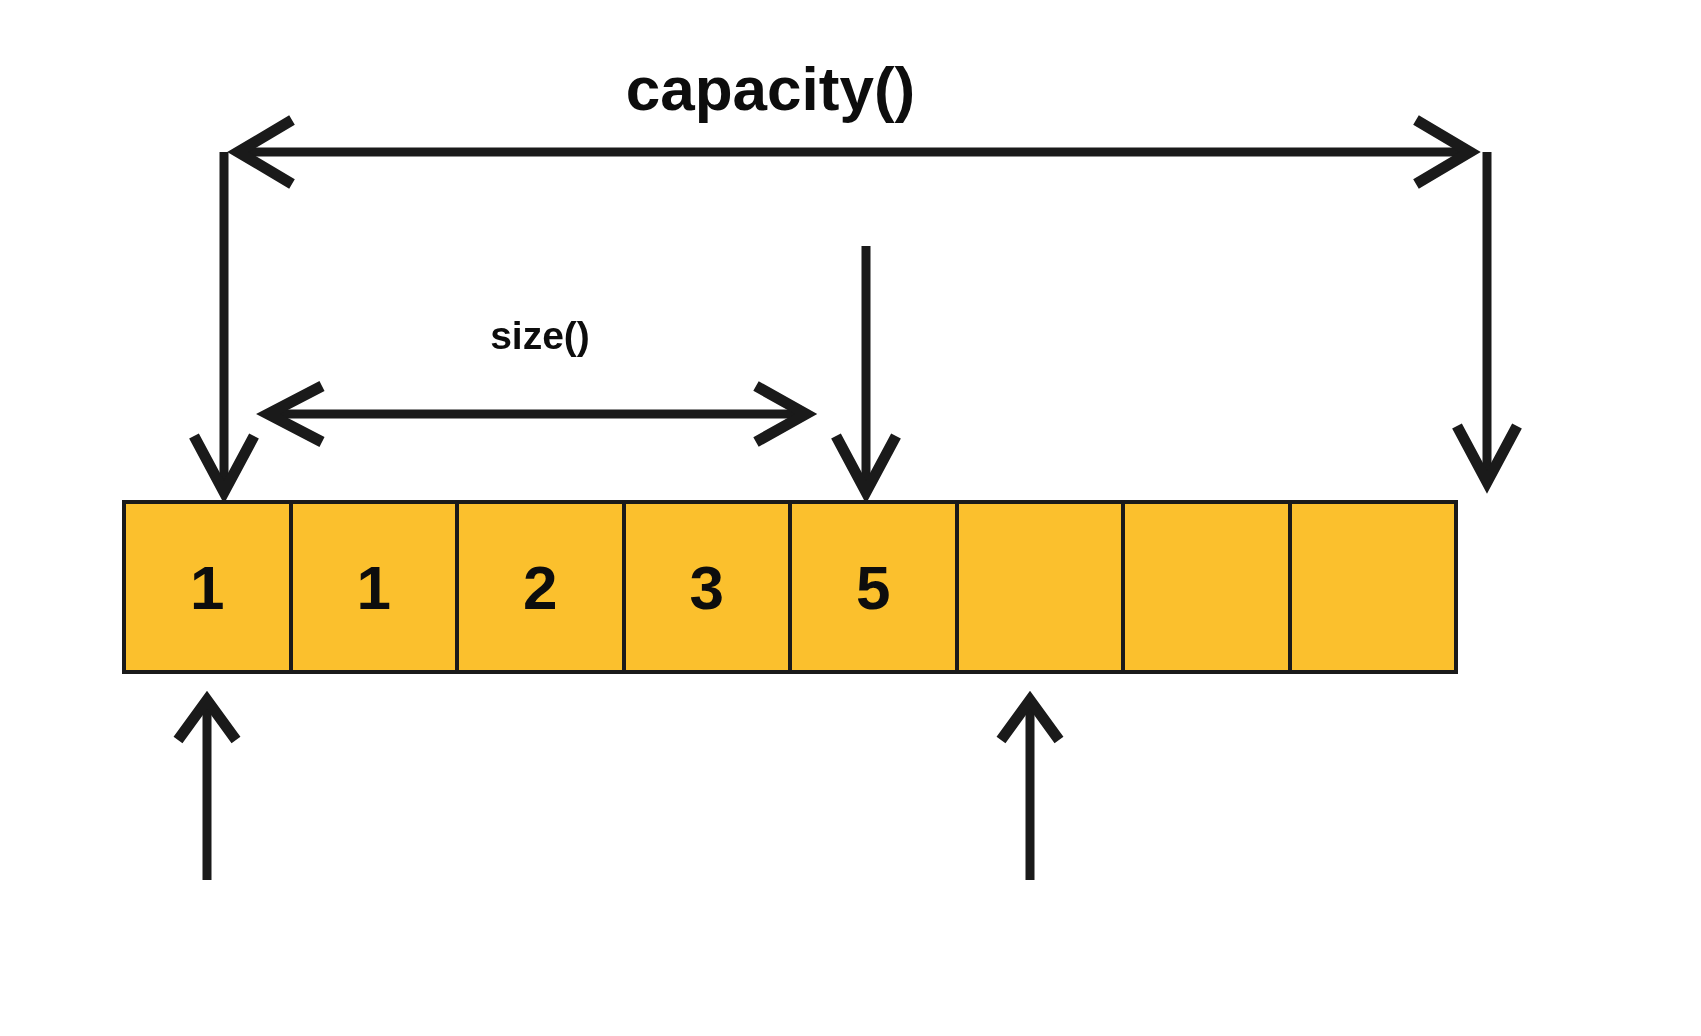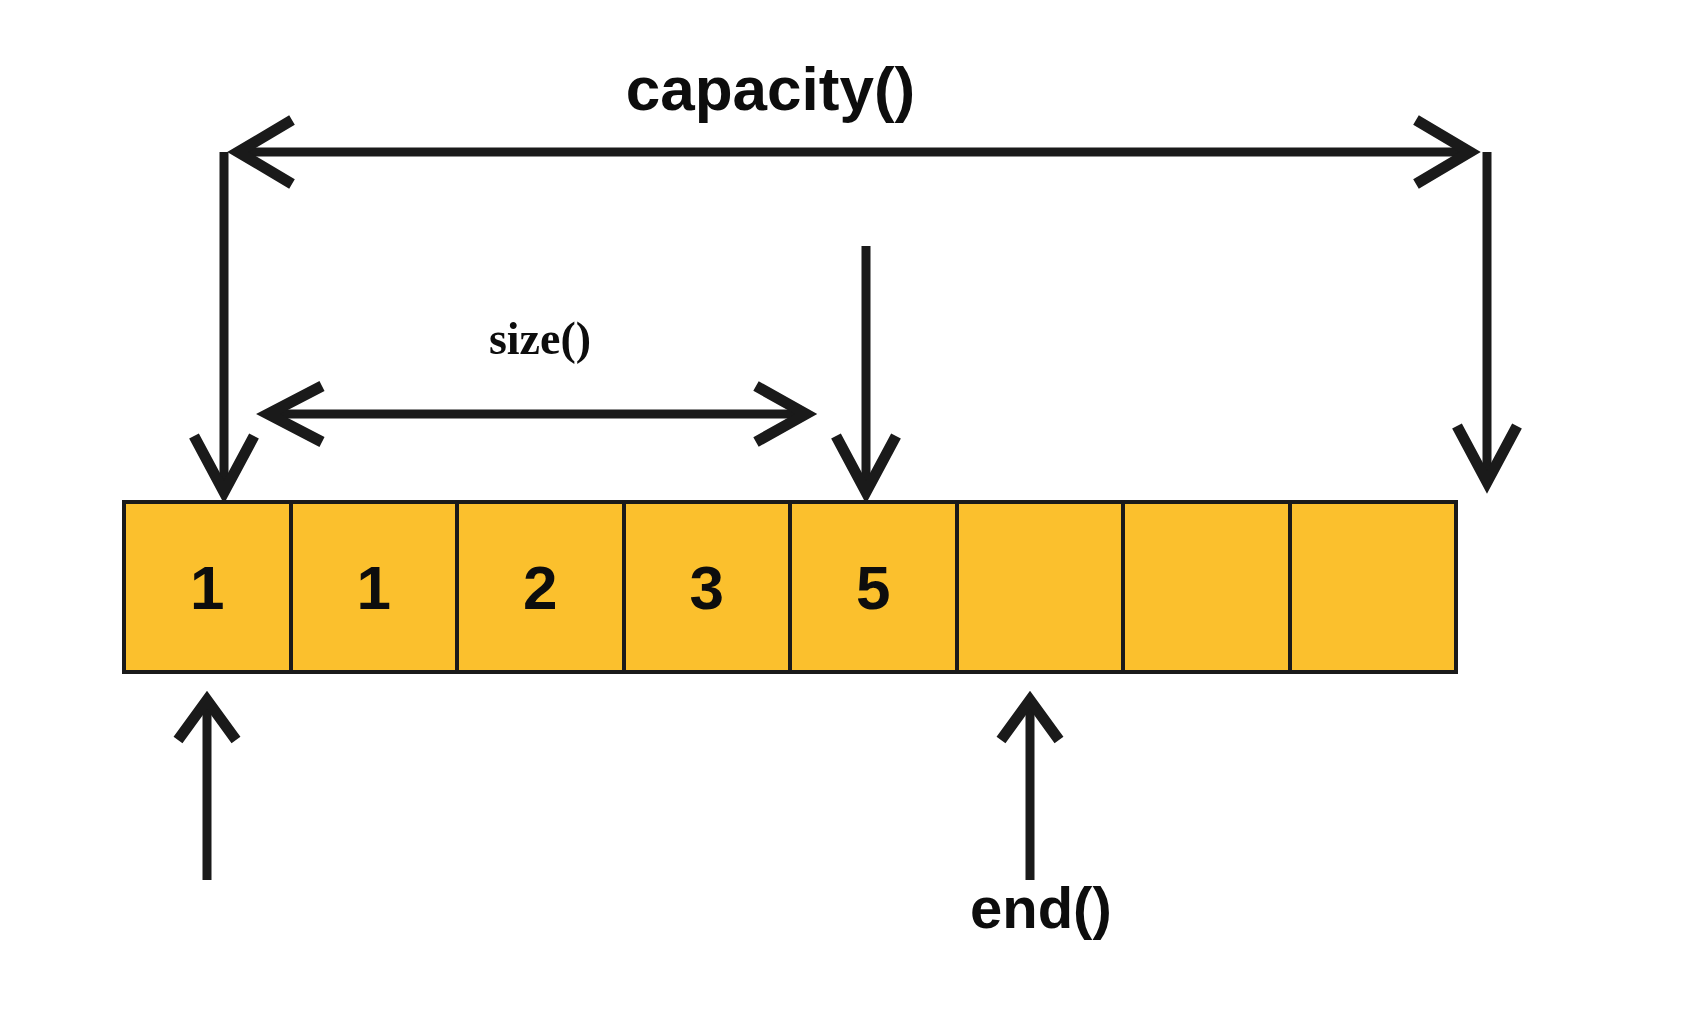--- a/index.html
+++ b/index.html
@@ -37,22 +37,21 @@
     width: 1701px;
     text-align: center;
     font-size: 62px;
     transform: translateX(-80px);
   }
   #label-size {
     left: 0;
     top: 300px;
     width: 1080px;
     text-align: center;
-    font-size: 46px;
-    font-family: Liberation Serif, serif;
+    font-size: 39px;
   }
   #label-begin {
     left: 138px;
     top: 863px;
     font-size: 58px;
   }
   #label-end {
     left: 970px;
     top: 863px;
     font-size: 58px;
@@ -82,21 +81,20 @@
   }
   .cell:last-child { border-right: none; }
 </style>
 </head>
 <body>
 
 <div id="canvas">
 
   <div class="lbl" id="label-capacity">capacity()</div>
   <div class="lbl" id="label-size">size()</div>
-  <div class="lbl" id="label-end">end()</div>
 
   <svg class="overlay" viewBox="0 0 1701 1036">
     <g stroke="#1a1a1a" stroke-width="9" fill="none" stroke-linecap="butt" stroke-linejoin="miter">
 
       <g>
         <line x1="240" y1="136" x2="1468" y2="136"></line>
         <polyline points="292,104 238,136 292,168" stroke-width="11"></polyline>
         <polyline points="1416,104 1470,136 1416,168" stroke-width="11"></polyline>
       </g>
 

